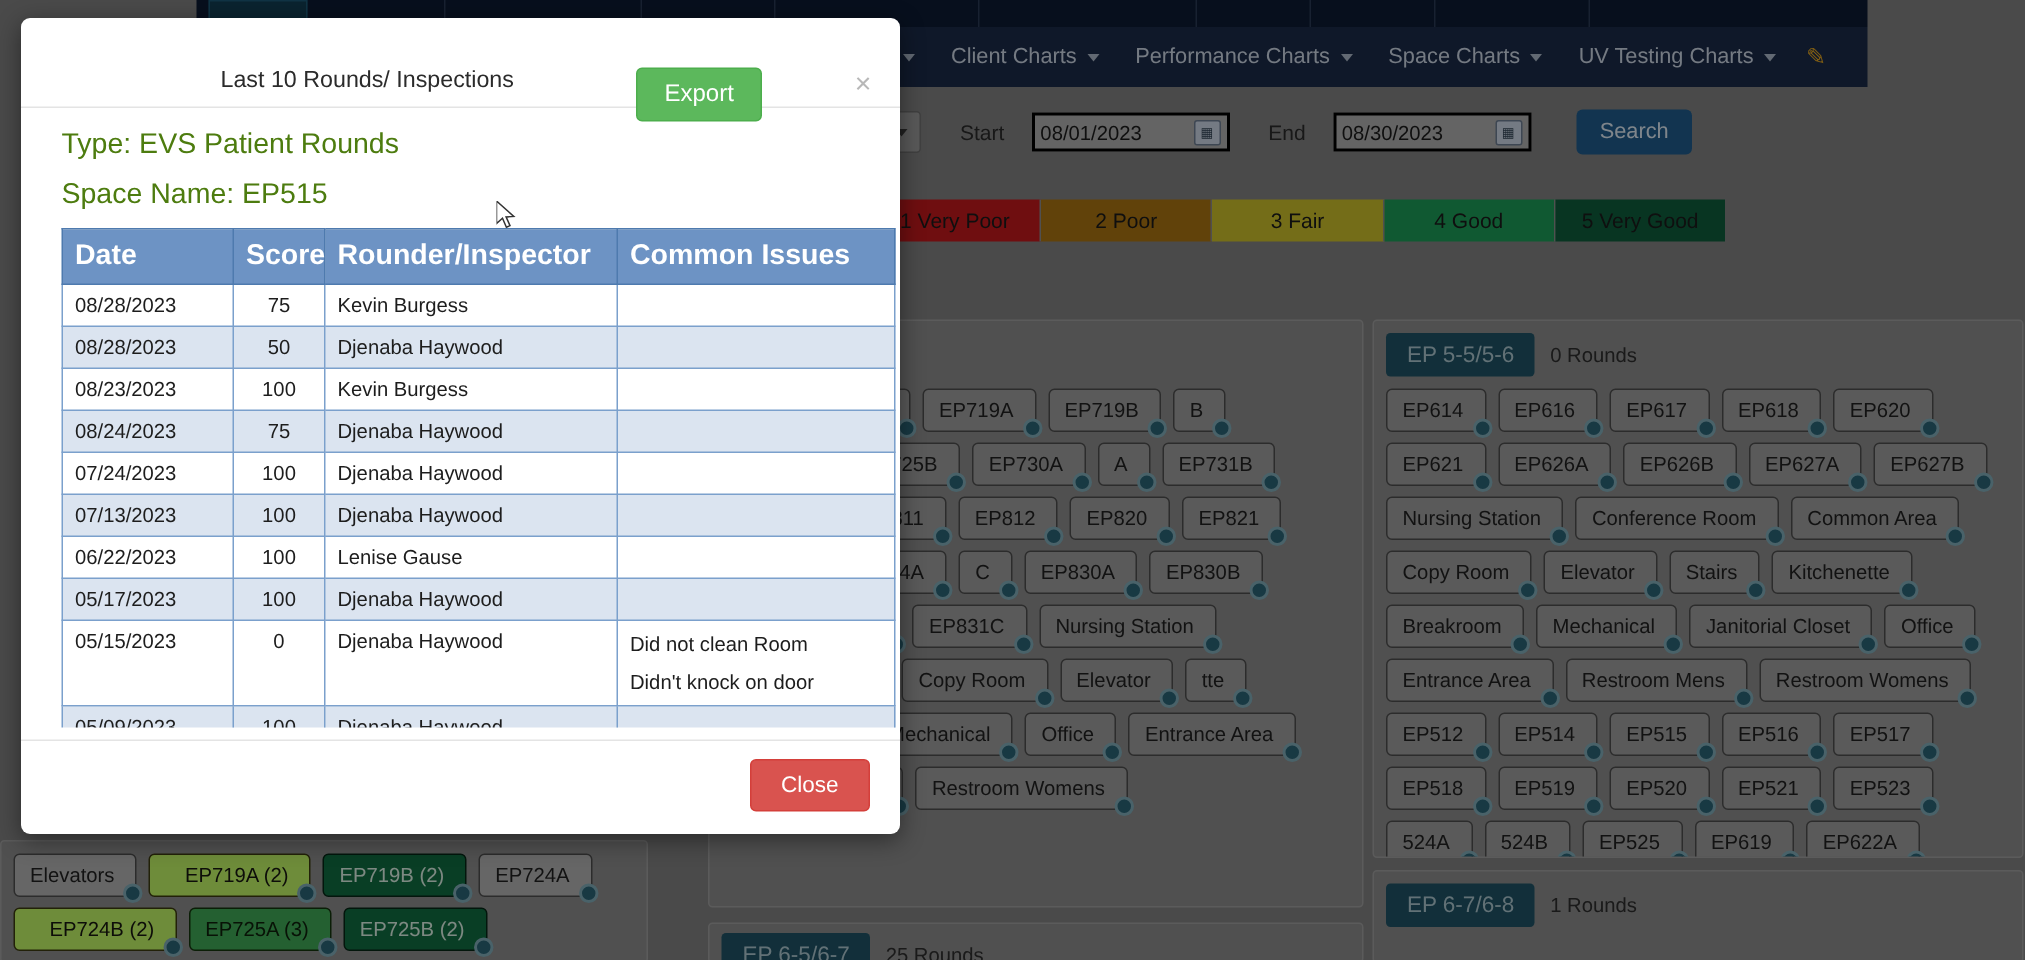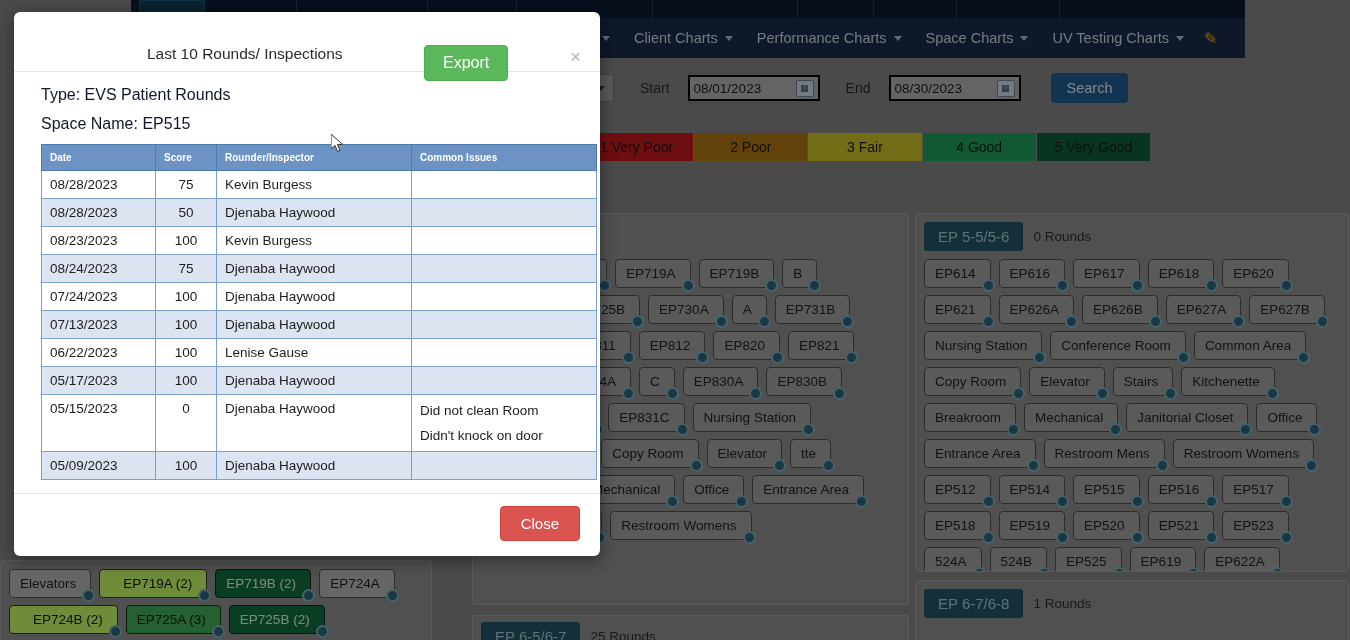--- a/index.html
+++ b/index.html
@@ -115,24 +115,24 @@
   }
   .export-btn{
     position:absolute;left:410px;top:33px;background:#5cb85c;border:1px solid #4cae4c;
     color:#fff;font-size:16px;padding:8px 18px;border-radius:4px;
   }
   .modal-close{
     position:absolute;right:13px;top:34px;font-size:19px;color:#b8b8b8;
     line-height:1;background:none;border:none;
   }
   .modal-body{flex:1 1 auto;padding:14px 27px 0 27px;overflow:hidden;}
-  .meta-line{font-size:16px;color:#0f172a;margin:0 0 11px 0;}
+  .meta-line{font-size:19px;color:#4d7c0f;margin:0 0 11px 0;}
   table.rounds{border-collapse:collapse;width:555px;table-layout:fixed;}
   table.rounds th{
-    background:#6d93c4;color:#fff;font-size:10px;text-align:left;
+    background:#6d93c4;color:#fff;font-size:19px;text-align:left;
     padding:7px 8px;border:1px solid #4e7aae;font-weight:bold;
   }
   table.rounds td{
     font-size:13.5px;color:#1d1d1d;padding:6px 8px;border:1px solid #7ba0cc;
     vertical-align:top;
   }
   table.rounds tbody tr:nth-child(even){background:#dbe4f0;}
   table.rounds tbody tr:nth-child(odd){background:#fff;}
   td.c-score{text-align:center;}
   .issue-line{display:block;margin:2px 0 10px 0;}

